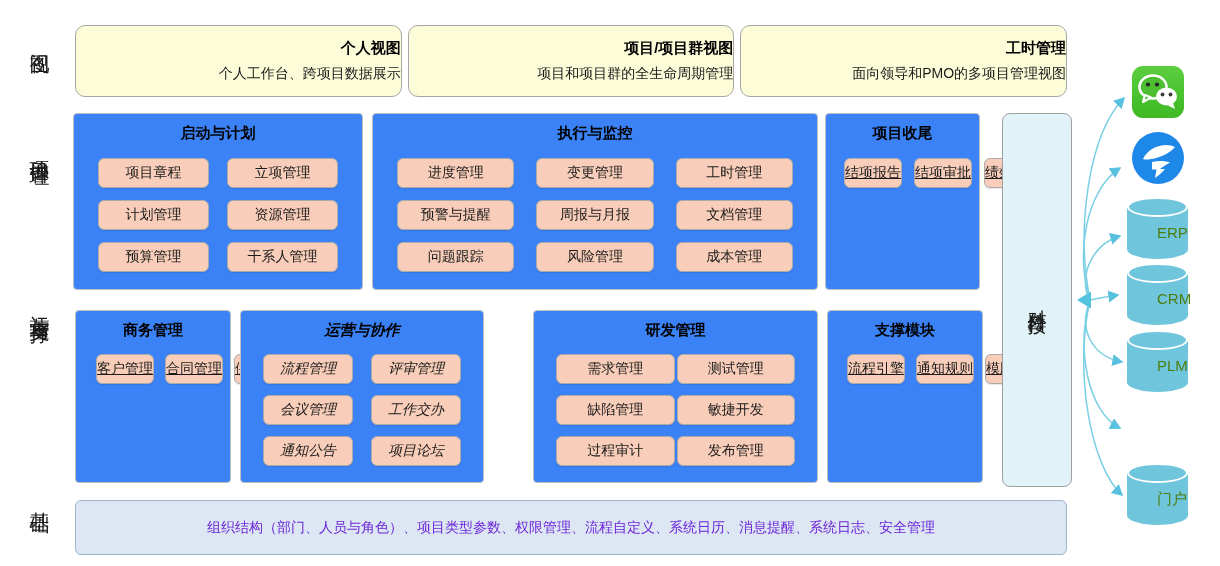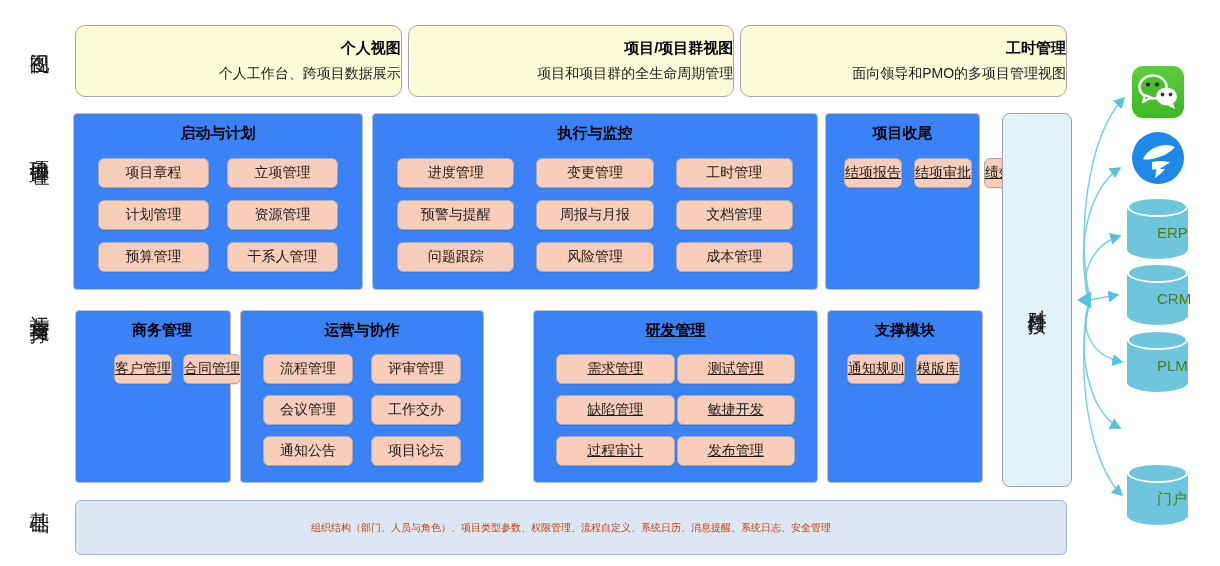--- a/index.html
+++ b/index.html
@@ -46,21 +46,21 @@
   }
   .ext-bar span {
     writing-mode:vertical-lr; text-orientation:upright;
     font-size:19px; letter-spacing:3px; color:#1a1a1a;
   }
   
   .foundation {
     position:absolute; left:75px; top:500px; width:992px; height:55px;
     background:#DCE7F3; border:1px solid #9DB4CC; border-radius:6px;
     display:flex; align-items:center; justify-content:center;
-    font-size:10px; color:#c2410c;
+    font-size:14px; color:#6d28d9;
   }
   
   .wechat {
     position:absolute; left:1132px; top:66px; width:52px; height:52px; border-radius:11px;
     background:linear-gradient(#5BCE3F,#3EB823);
   }
   .dingtalk {
     position:absolute; left:1132px; top:132px; width:52px; height:52px; border-radius:50%;
     background:#1D88E8;
   }
@@ -133,56 +133,57 @@
 
   <div class="group" style="left:825px; top:113px; width:155px; height:177px;">
     <div class="group-title">项目收尾</div>
     <div class="btn-grid cols-1" style="padding:15px 18px 0; gap:12px;">
       <div class="module-btn">结项报告</div>
       <div class="module-btn">结项审批</div>
       <div class="module-btn">绩效管理</div>
     </div>
   </div>
 
-  <div class="group" style="left:75px; top:310px; width:156px; height:173px;padding-left:18px;">
+  <div class="group" style="left:75px; top:310px; width:156px; height:173px;">
     <div class="group-title">商务管理</div>
     <div class="btn-grid cols-1" style="padding:14px 20px 0; gap:11px;">
       <div class="module-btn">客户管理</div>
       <div class="module-btn">合同管理</div>
       <div class="module-btn">供应商管理</div>
     </div>
   </div>
 
-  <div class="group" style="left:240px; top:310px; width:244px; height:173px;">
+  <div class="group" style="left:240px; top:310px; width:244px; height:173px;font-style:italic;">
     <div class="group-title">运营与协作</div>
     <div class="btn-grid cols-2" style="padding:14px 22px 0; gap:11px 18px;">
       <div class="module-btn">流程管理</div>
       <div class="module-btn">评审管理</div>
       <div class="module-btn">会议管理</div>
       <div class="module-btn">工作交办</div>
       <div class="module-btn">通知公告</div>
       <div class="module-btn">项目论坛</div>
     </div>
   </div>
 
-  <div class="group" style="left:533px; top:310px; width:285px; height:173px;text-decoration:underline;">
+  <div class="group" style="left:533px; top:310px; width:285px; height:173px;">
     <div class="group-title">研发管理</div>
     <div class="btn-grid cols-2" style="padding:14px 22px 0; gap:11px 2px;">
       <div class="module-btn">需求管理</div>
       <div class="module-btn">测试管理</div>
       <div class="module-btn">缺陷管理</div>
       <div class="module-btn">敏捷开发</div>
       <div class="module-btn">过程审计</div>
       <div class="module-btn">发布管理</div>
     </div>
   </div>
 
   <div class="group" style="left:827px; top:310px; width:156px; height:173px;">
     <div class="group-title">支撑模块</div>
     <div class="btn-grid cols-1" style="padding:14px 19px 0; gap:11px;">
+      <div class="module-btn">流程引擎</div>
       <div class="module-btn">通知规则</div>
       <div class="module-btn">模版库</div>
     </div>
   </div>
 
   <div class="ext-bar">
     <span>对外接口</span>
   </div>
 
   <div class="foundation">

